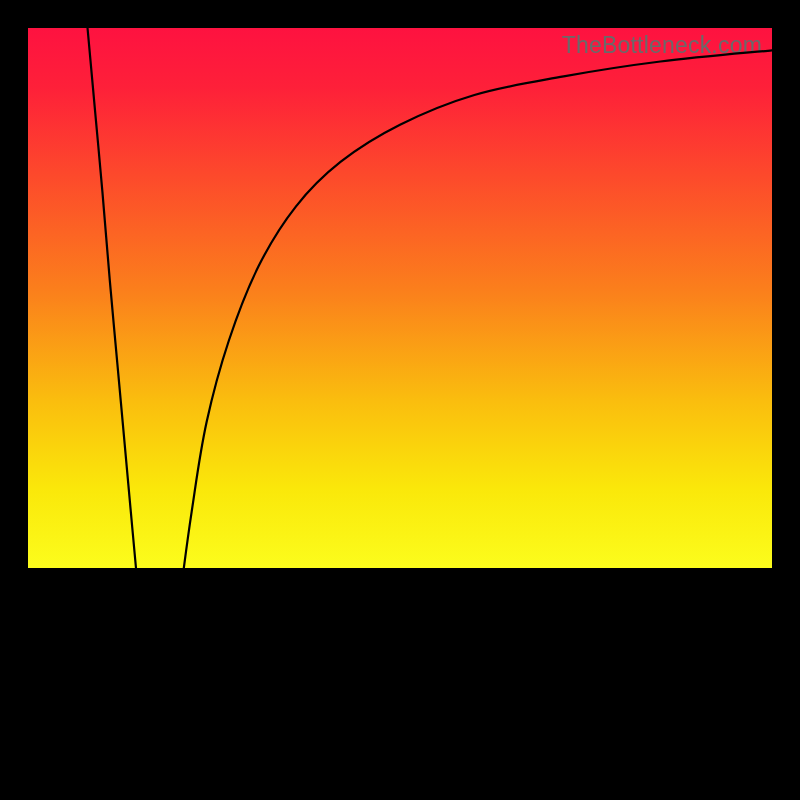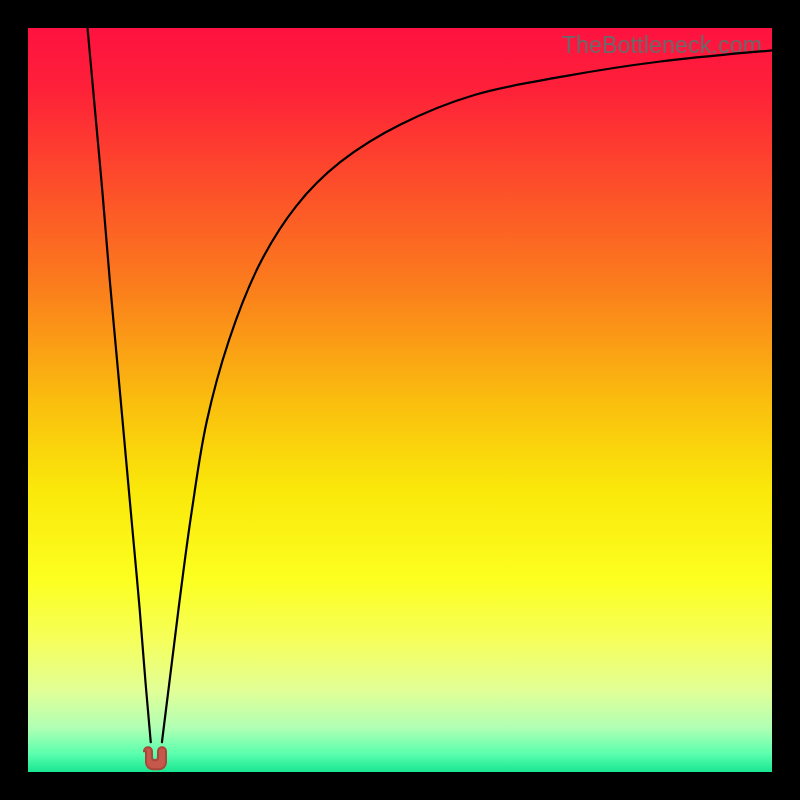--- a/index.html
+++ b/index.html
@@ -17,21 +17,21 @@
     top: 0;
     width: 800px;
     height: 800px;
     background: #000;
   }
   .plot-area {
     position: absolute;
     left: 28px;
     top: 28px;
     width: 744px;
-    height: 744px;
+    height: 540px;
     overflow: hidden;
   }
   .gradient {
     position: absolute;
     left: 0; top: 0; right: 0; bottom: 0;
   }
   .watermark {
     position: absolute;
     top: 4px;
     right: 10px;

